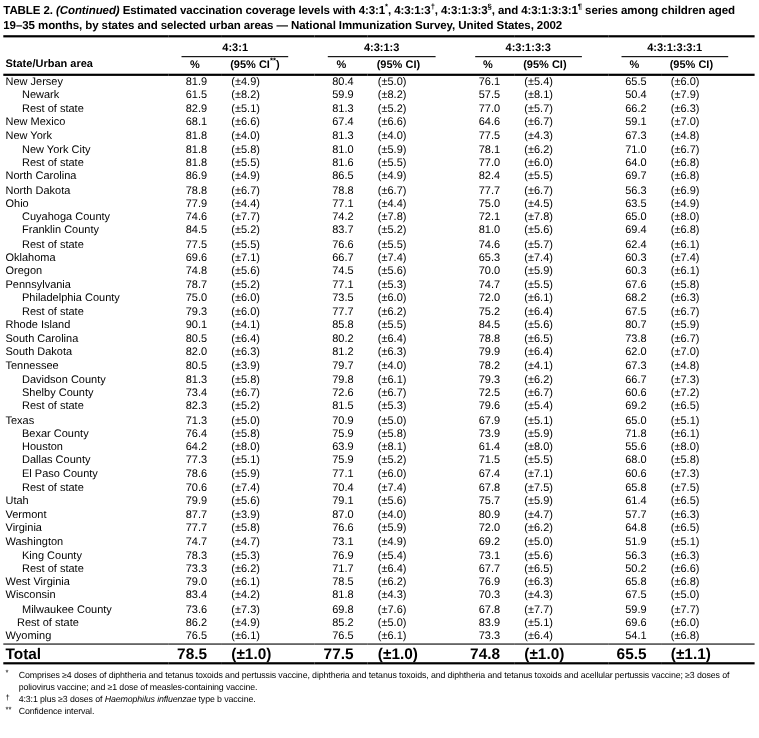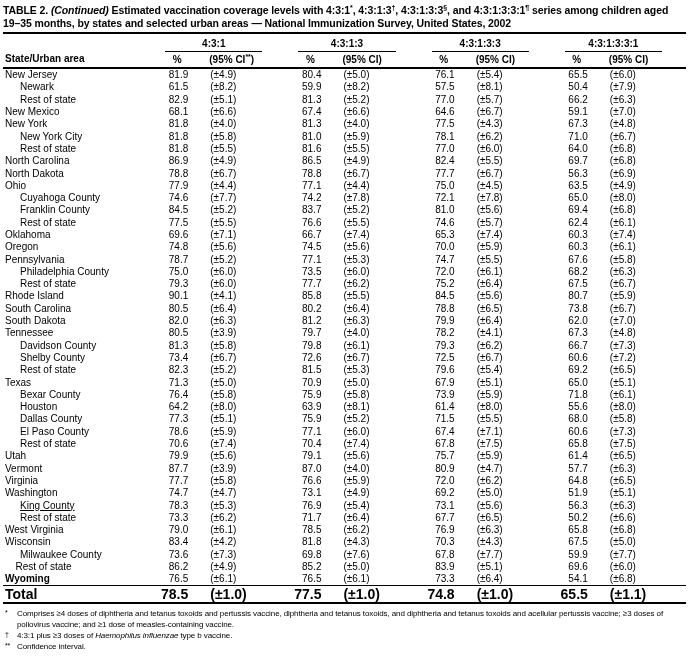--- a/index.html
+++ b/index.html
@@ -491,21 +491,21 @@
           <td class="pct-cell">74.7</td>
           <td class="ci-cell">(±4.7)</td>
           <td class="pct-cell">73.1</td>
           <td class="ci-cell">(±4.9)</td>
           <td class="pct-cell">69.2</td>
           <td class="ci-cell">(±5.0)</td>
           <td class="pct-cell">51.9</td>
           <td class="ci-cell">(±5.1)</td>
         </tr>
         <tr>
-          <td class="area-cell" style="padding-left: 17px; text-decoration: underline;">King County</td>
+          <td class="area-cell" style="padding-left: 17px;">King County</td>
           <td class="pct-cell">78.3</td>
           <td class="ci-cell">(±5.3)</td>
           <td class="pct-cell">76.9</td>
           <td class="ci-cell">(±5.4)</td>
           <td class="pct-cell">73.1</td>
           <td class="ci-cell">(±5.6)</td>
           <td class="pct-cell">56.3</td>
           <td class="ci-cell">(±6.3)</td>
         </tr>
         <tr>
@@ -557,21 +557,21 @@
           <td class="pct-cell">86.2</td>
           <td class="ci-cell">(±4.9)</td>
           <td class="pct-cell">85.2</td>
           <td class="ci-cell">(±5.0)</td>
           <td class="pct-cell">83.9</td>
           <td class="ci-cell">(±5.1)</td>
           <td class="pct-cell">69.6</td>
           <td class="ci-cell">(±6.0)</td>
         </tr>
         <tr>
-          <td class="area-cell" style="padding-left: 2px; font-weight: bold;">Wyoming</td>
+          <td class="area-cell" style="padding-left: 2px;">Wyoming</td>
           <td class="pct-cell">76.5</td>
           <td class="ci-cell">(±6.1)</td>
           <td class="pct-cell">76.5</td>
           <td class="ci-cell">(±6.1)</td>
           <td class="pct-cell">73.3</td>
           <td class="ci-cell">(±6.4)</td>
           <td class="pct-cell">54.1</td>
           <td class="ci-cell">(±6.8)</td>
         </tr>
       </tbody>

